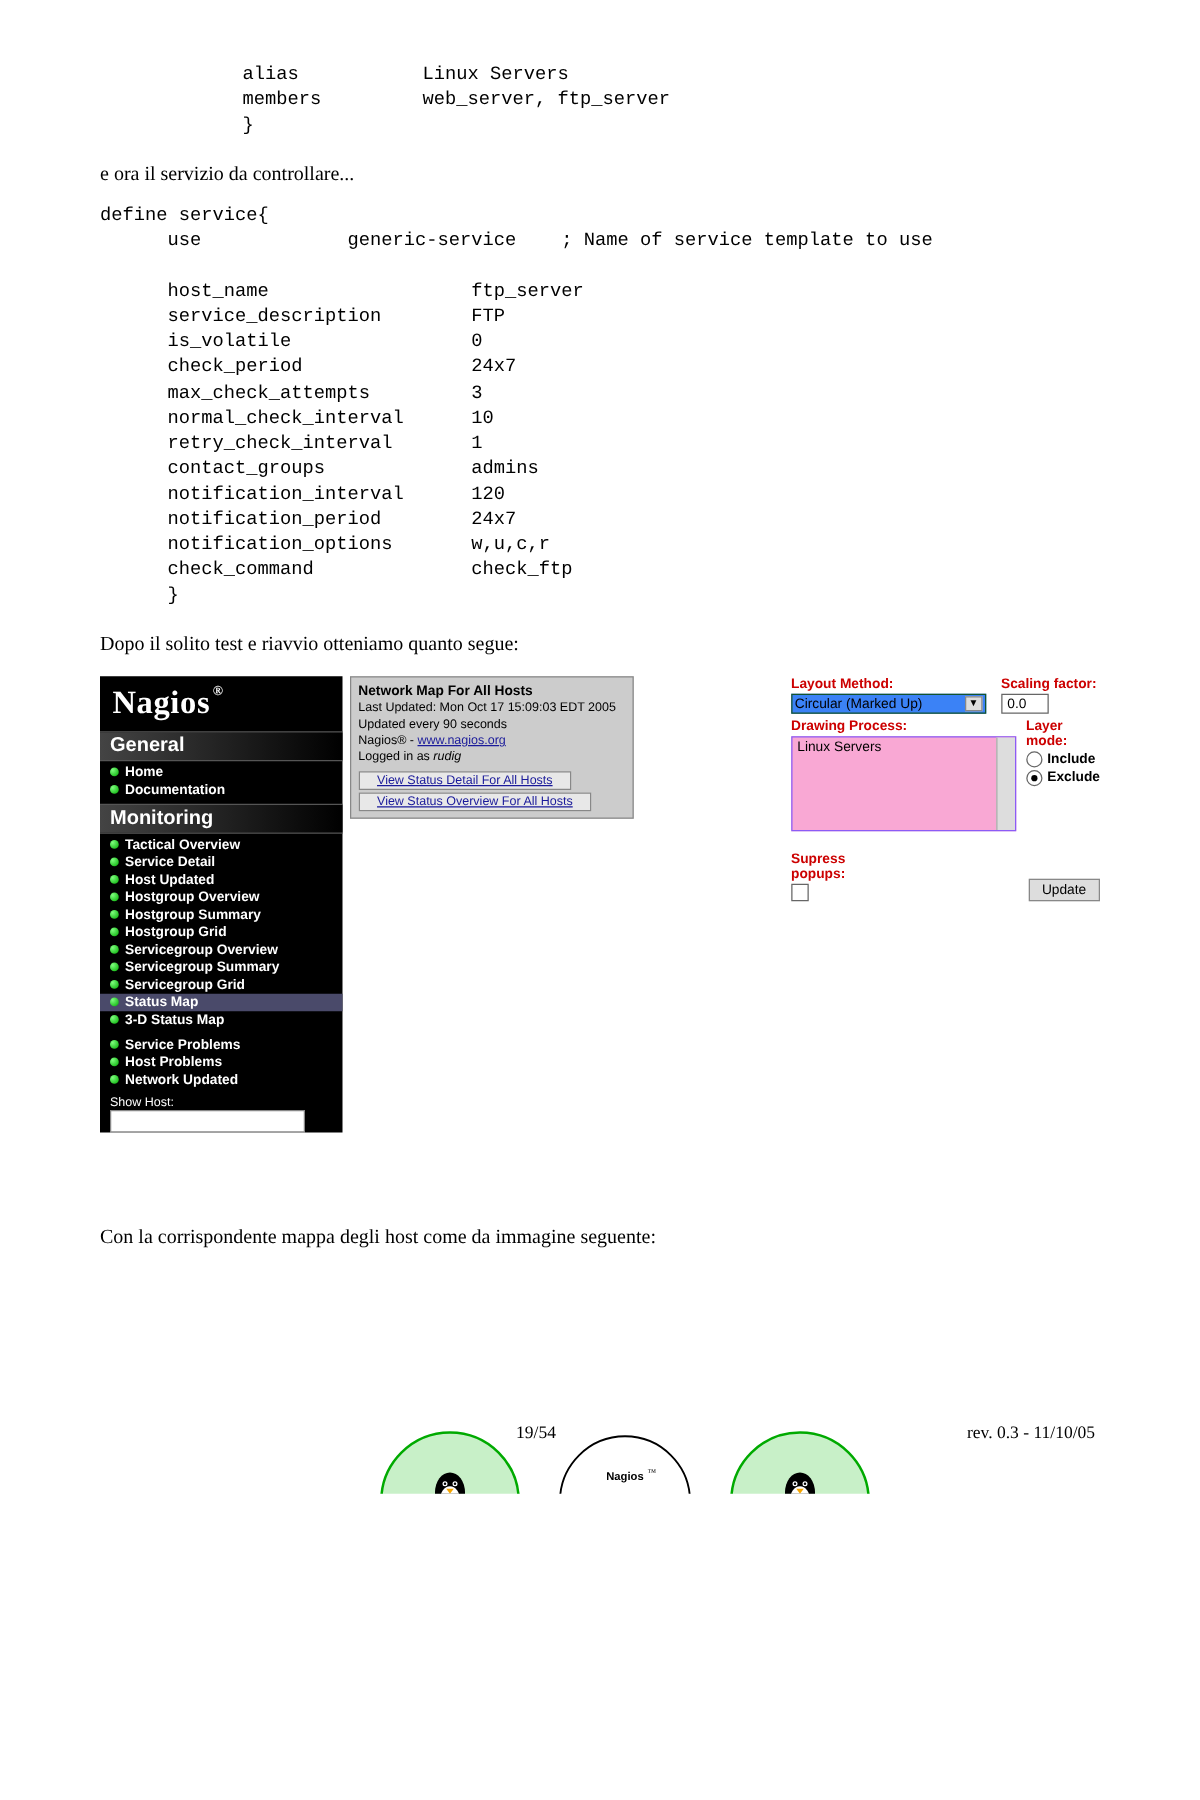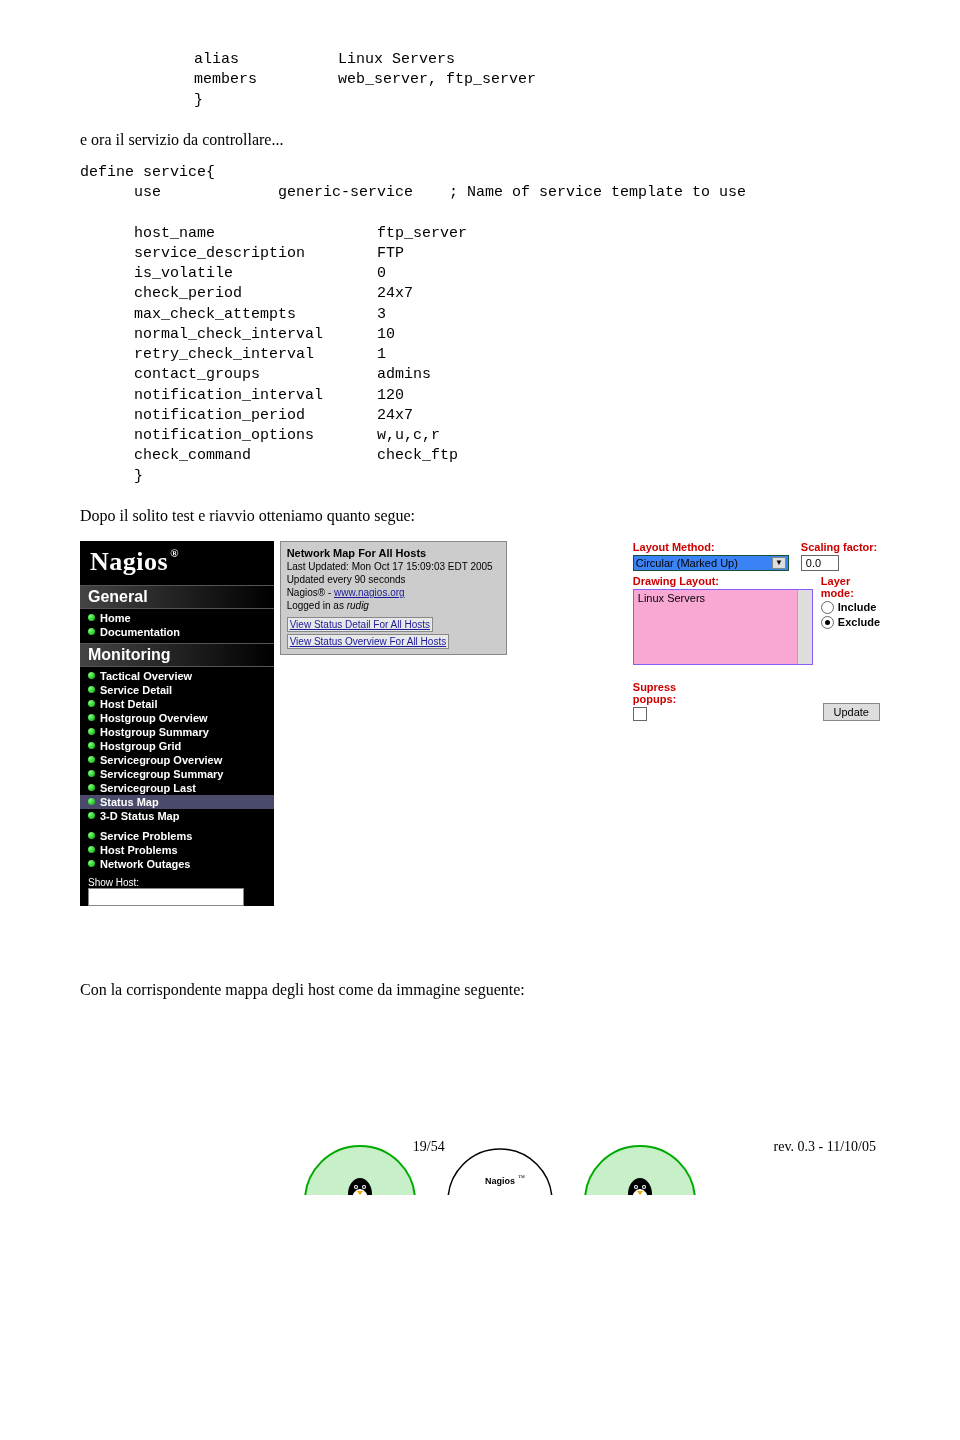--- a/index.html
+++ b/index.html
@@ -105,21 +105,21 @@
     font-weight: bold;
     font-size: 11px;
   }
   .info-box a { color: #1a1a9a; text-decoration: underline; }
   .info-links {
     margin-top: 4px;
   }
   .info-links div {
     background: #e8e8e8;
     border: 1px solid #888;
-    padding: 0 2px;
+    padding: 0 14px;
     margin: 1px 0;
     font-size: 10px;
     color: #1a1a9a;
     text-decoration: underline;
     display: inline-block;
   }
   
   .right-controls {
     font-family: Verdana, Arial, sans-serif;
     font-size: 11px;
@@ -283,21 +283,21 @@
       <div class="nag-link">
           <span class="bullet"></span>
           <span>Tactical Overview</span>
         </div>
       <div class="nag-link">
           <span class="bullet"></span>
           <span>Service Detail</span>
         </div>
       <div class="nag-link">
           <span class="bullet"></span>
-          <span>Host Detail</span>
+          <span>Host Updated</span>
         </div>
       <div class="nag-link">
           <span class="bullet"></span>
           <span>Hostgroup Overview</span>
         </div>
       <div class="nag-link">
           <span class="bullet"></span>
           <span>Hostgroup Summary</span>
         </div>
       <div class="nag-link">
@@ -307,42 +307,42 @@
       <div class="nag-link">
           <span class="bullet"></span>
           <span>Servicegroup Overview</span>
         </div>
       <div class="nag-link">
           <span class="bullet"></span>
           <span>Servicegroup Summary</span>
         </div>
       <div class="nag-link">
           <span class="bullet"></span>
-          <span>Servicegroup Last</span>
+          <span>Servicegroup Grid</span>
         </div>
       <div class="nag-link selected">
           <span class="bullet"></span>
           <span>Status Map</span>
         </div>
       <div class="nag-link">
           <span class="bullet"></span>
           <span>3-D Status Map</span>
         </div>
       <div style="height:6px"></div>
       <div class="nag-link">
           <span class="bullet"></span>
           <span>Service Problems</span>
         </div>
       <div class="nag-link">
           <span class="bullet"></span>
           <span>Host Problems</span>
         </div>
       <div class="nag-link">
           <span class="bullet"></span>
-          <span>Network Outages</span>
+          <span>Network Updated</span>
         </div>
 
       <div class="nag-showhost">
         <div>Show Host:</div>
         <input type="text" style="">
       </div>
     </div>
 
     <div class="info-box">
       <div class="title">Network Map For All Hosts</div>
@@ -366,21 +366,21 @@
           </span>
         </div>
         <div class="ctrl-col">
           <span class="red-label">Scaling factor:</span>
           <span class="ctrl-input">0.0</span>
         </div>
       </div>
 
       <div class="ctrl-row" style="margin-top:4px">
         <div class="ctrl-col">
-          <span class="red-label">Drawing Layout:</span>
+          <span class="red-label">Drawing Process:</span>
           <div class="layers-box">
             <span>Linux Servers</span>
             <div class="scroll-thumb"></div>
           </div>
         </div>
         <div class="ctrl-col">
           <span class="red-label">Layer mode:</span>
           <div class="radio-row">
               <span class="radio"></span>
               <span>Include</span>

